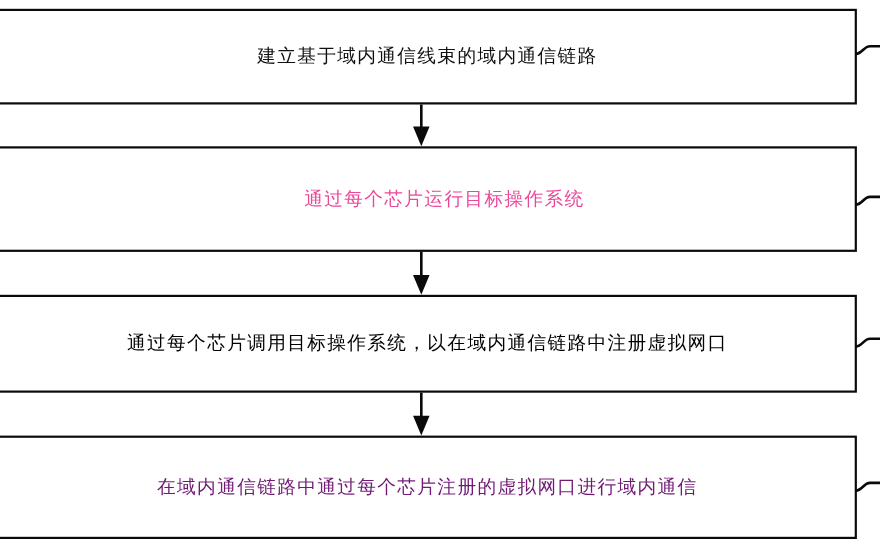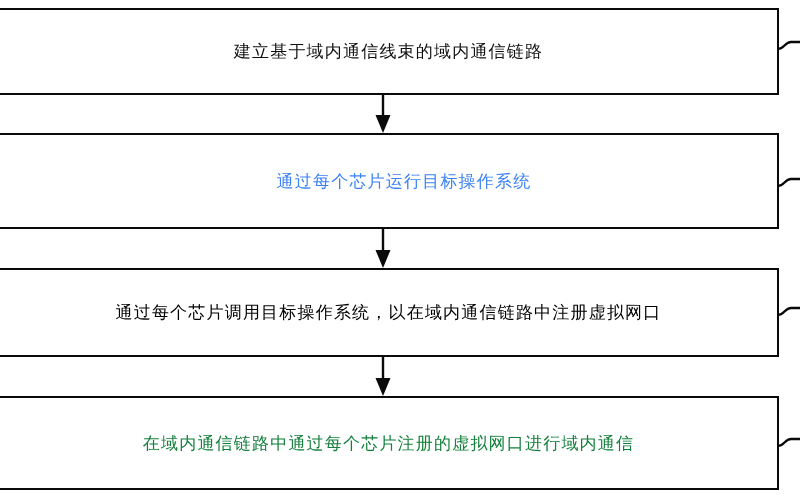--- a/index.html
+++ b/index.html
@@ -49,29 +49,29 @@
 </head>
 <body>
 
 <div id="canvas" style="background: rgb(255, 255, 255);">
 
   <div class="flow-box" id="box-0" style="left: -2px; top: 8px; width: 781px; height: 87px; border-color: rgb(10, 10, 10); background: rgb(255, 255, 255);">
     <span class="flow-box-label" style="color: rgb(17, 17, 17);">建立基于域内通信线束的域内通信链路</span>
   </div>
 
   <div class="flow-box" id="box-1" style="left: -2px; top: 133px; width: 781px; height: 96px; border-color: rgb(10, 10, 10); background: rgb(255, 255, 255);">
-    <span class="flow-box-label" style="color: #3b82f6; margin-left: 31px;">通过每个芯片运行目标操作系统</span>
+    <span class="flow-box-label" style="color: #ec4899; margin-left: 31px;">通过每个芯片运行目标操作系统</span>
   </div>
 
   <div class="flow-box" id="box-2" style="left: -2px; top: 268px; width: 781px; height: 89px; border-color: rgb(10, 10, 10); background: rgb(255, 255, 255);">
     <span class="flow-box-label" style="color: #000000;">通过每个芯片调用目标操作系统，以在域内通信链路中注册虚拟网口</span>
   </div>
 
   <div class="flow-box" id="box-3" style="left: -2px; top: 396px; width: 781px; height: 94px; border-color: rgb(10, 10, 10); background: rgb(255, 255, 255);">
-    <span class="flow-box-label" style="color: #15803d;">在域内通信链路中通过每个芯片注册的虚拟网口进行域内通信</span>
+    <span class="flow-box-label" style="color: #701a75;">在域内通信链路中通过每个芯片注册的虚拟网口进行域内通信</span>
   </div>
 
   <svg class="connector-arrow" id="arrow-0" width="22" height="39" viewBox="0 0 22 39" style="left: 372px; top: 95px;">
     <line x1="11" y1="0" x2="11" y2="22" stroke="#0a0a0a" stroke-width="2.4"></line>
     <polygon points="3.5,20 18.5,20 11,38" fill="#0a0a0a"></polygon>
   </svg>
 
   <svg class="connector-arrow" id="arrow-1" width="22" height="40" viewBox="0 0 22 40" style="left: 372px; top: 229px;">
     <line x1="11" y1="0" x2="11" y2="23" stroke="#0a0a0a" stroke-width="2.4"></line>
     <polygon points="3.5,21 18.5,21 11,39" fill="#0a0a0a"></polygon>

